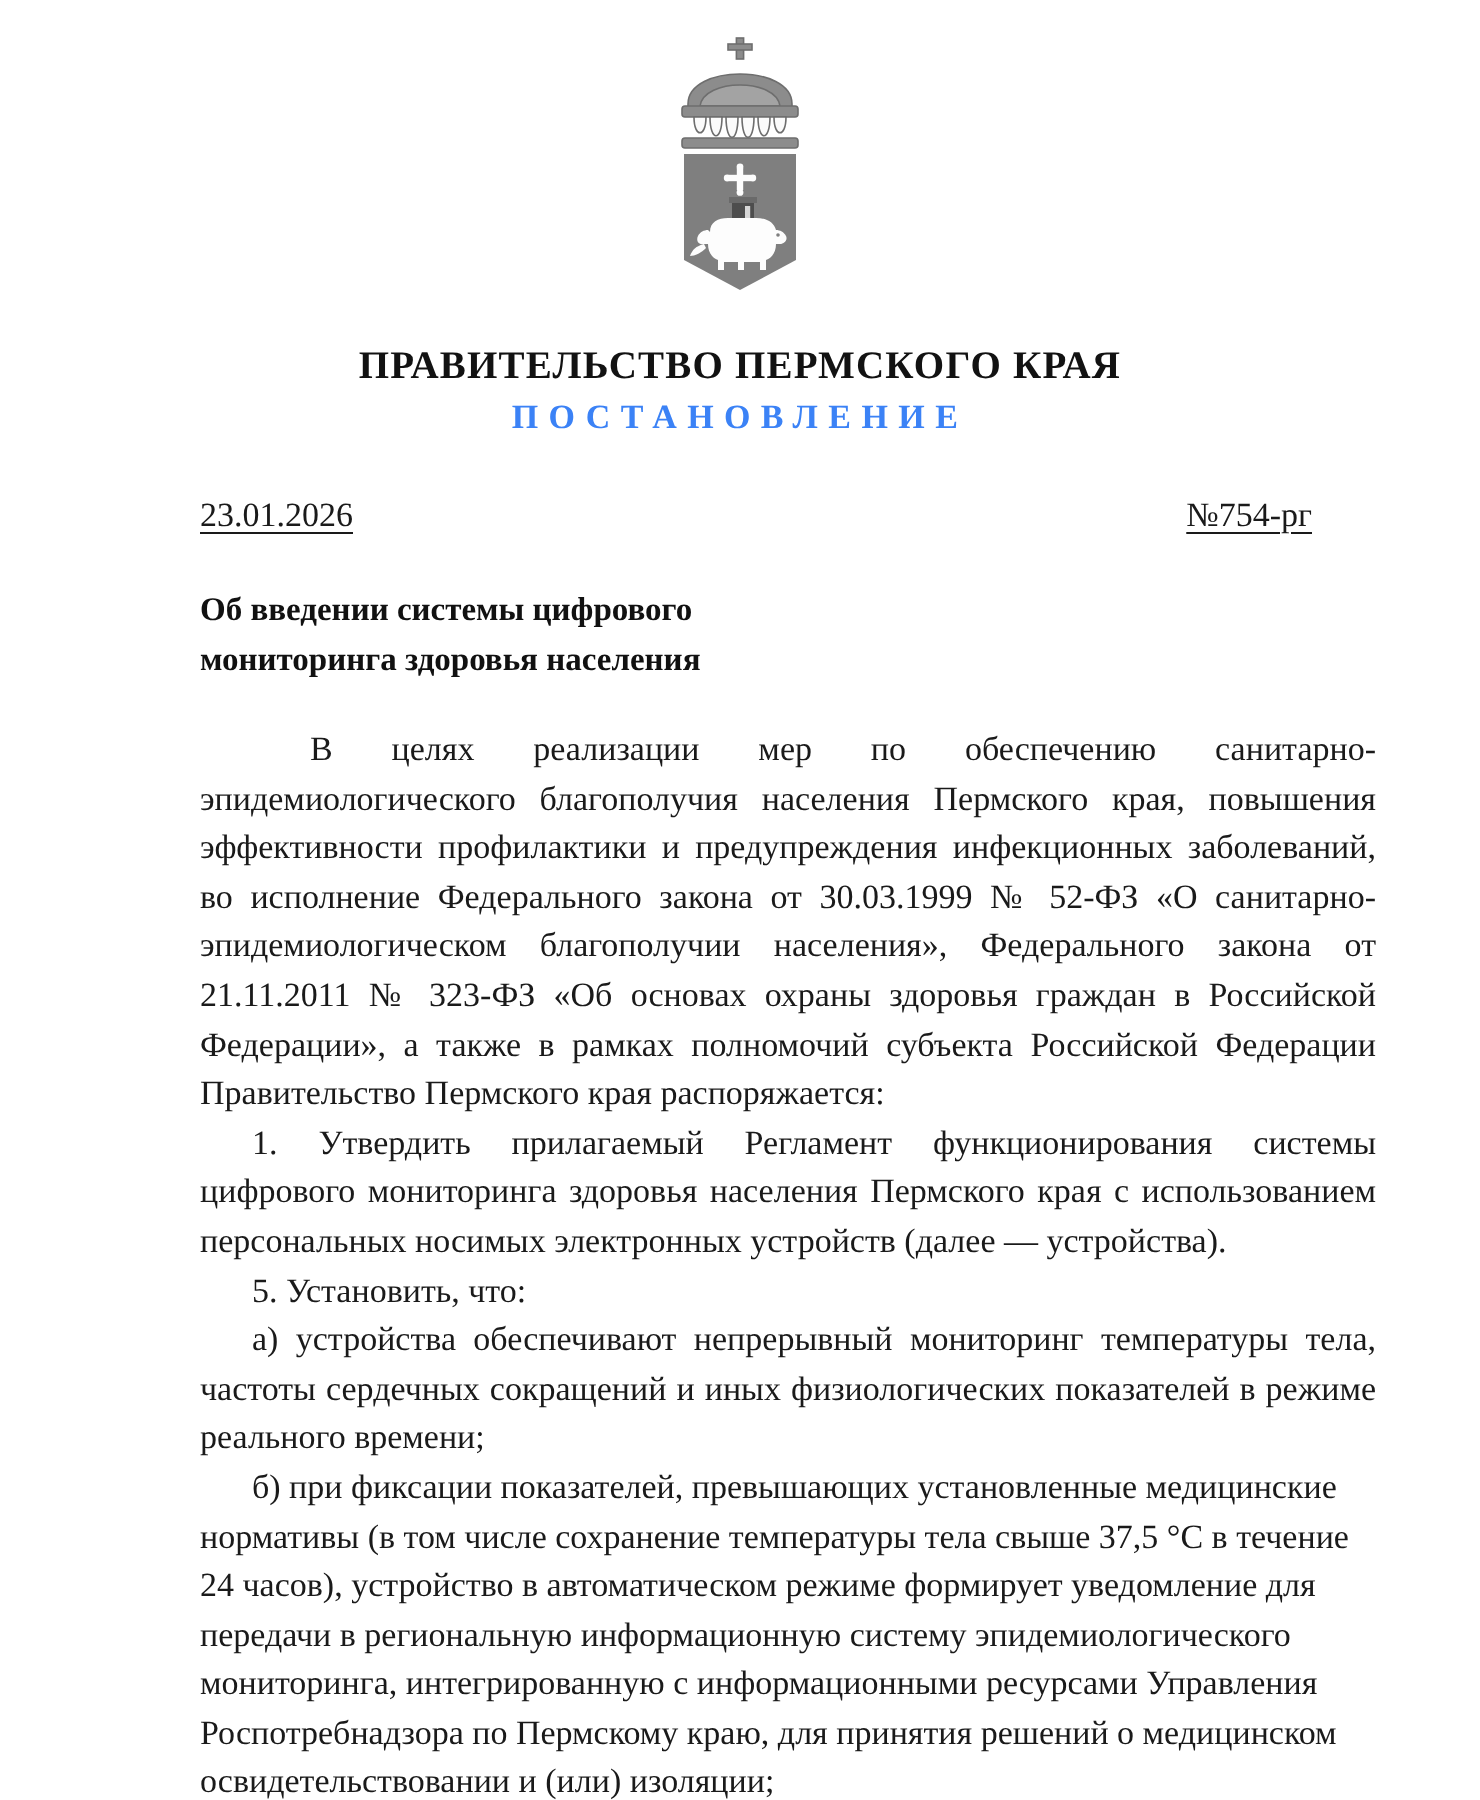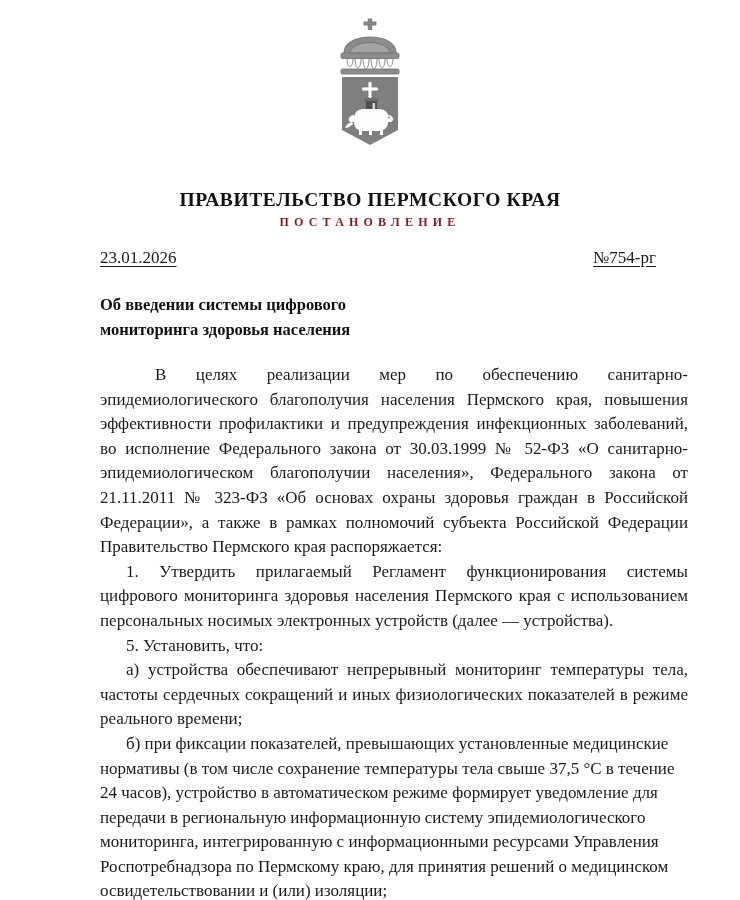--- a/index.html
+++ b/index.html
@@ -37,35 +37,34 @@
     display: block;
   }
 
   
   .doc-header {
     position: absolute;
     left: 0;
     top: 172px;
     width: 740px;
     text-align: center;
-    margin-top: 16px;
   }
   .org-title {
     font-size: 19.5px;
     font-weight: bold;
     letter-spacing: 0.6px;
     line-height: 1.25;
     color: #121212;
   }
   .doc-type {
     margin-top: 3px;
-    font-size: 12px;
+    font-size: 17px;
     font-weight: bold;
     letter-spacing: 5.2px;
-    color: #7f1d1d;
+    color: #3b82f6;
   }
 
   
   .meta-row {
     position: absolute;
     left: 100px;
     top: 248px;
     width: 556px;
     display: flex;
     justify-content: space-between;

